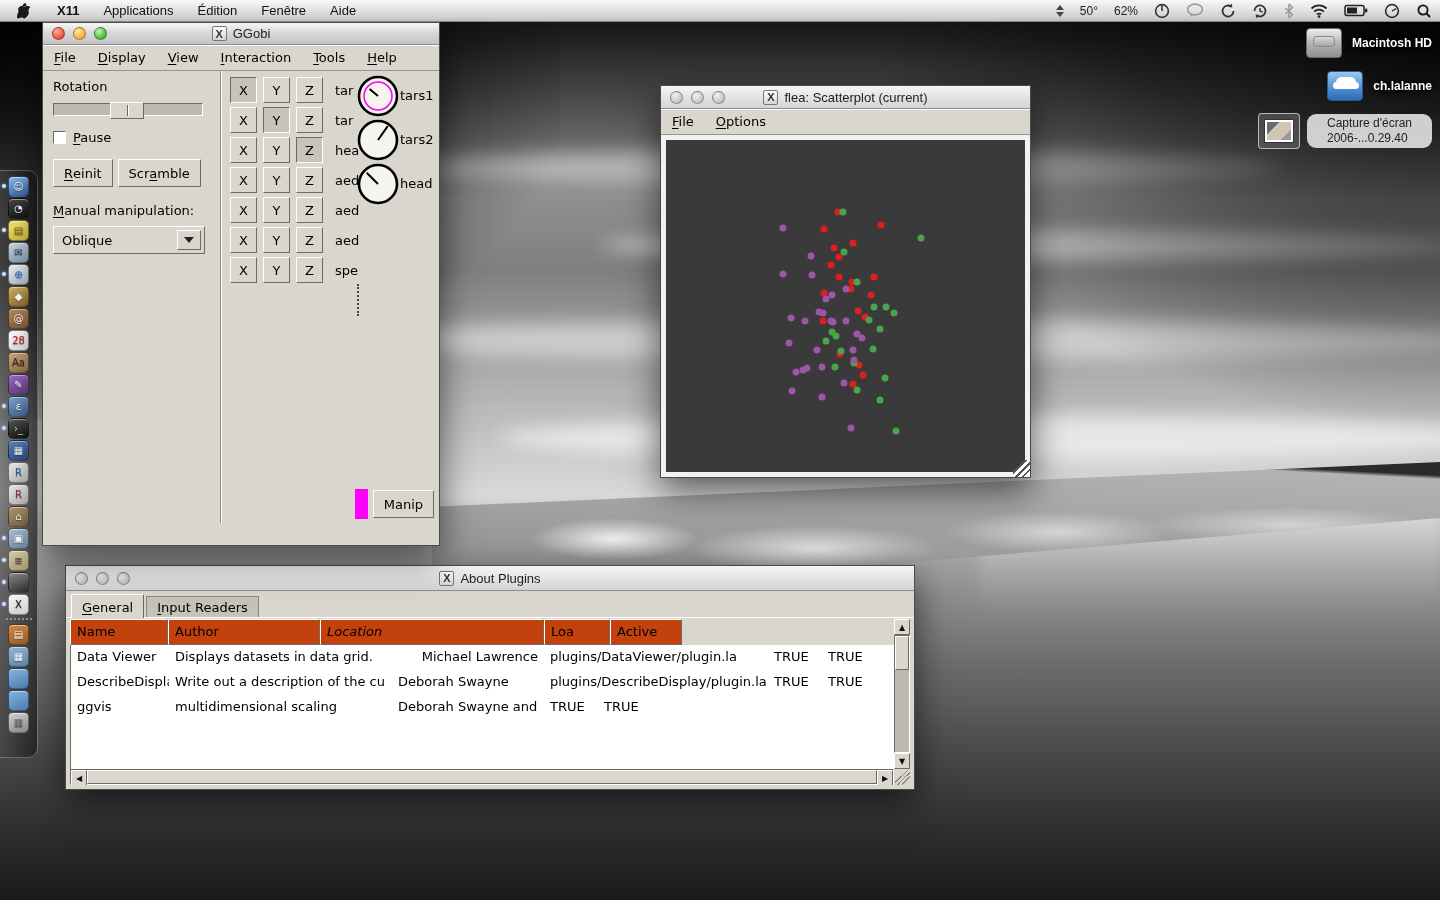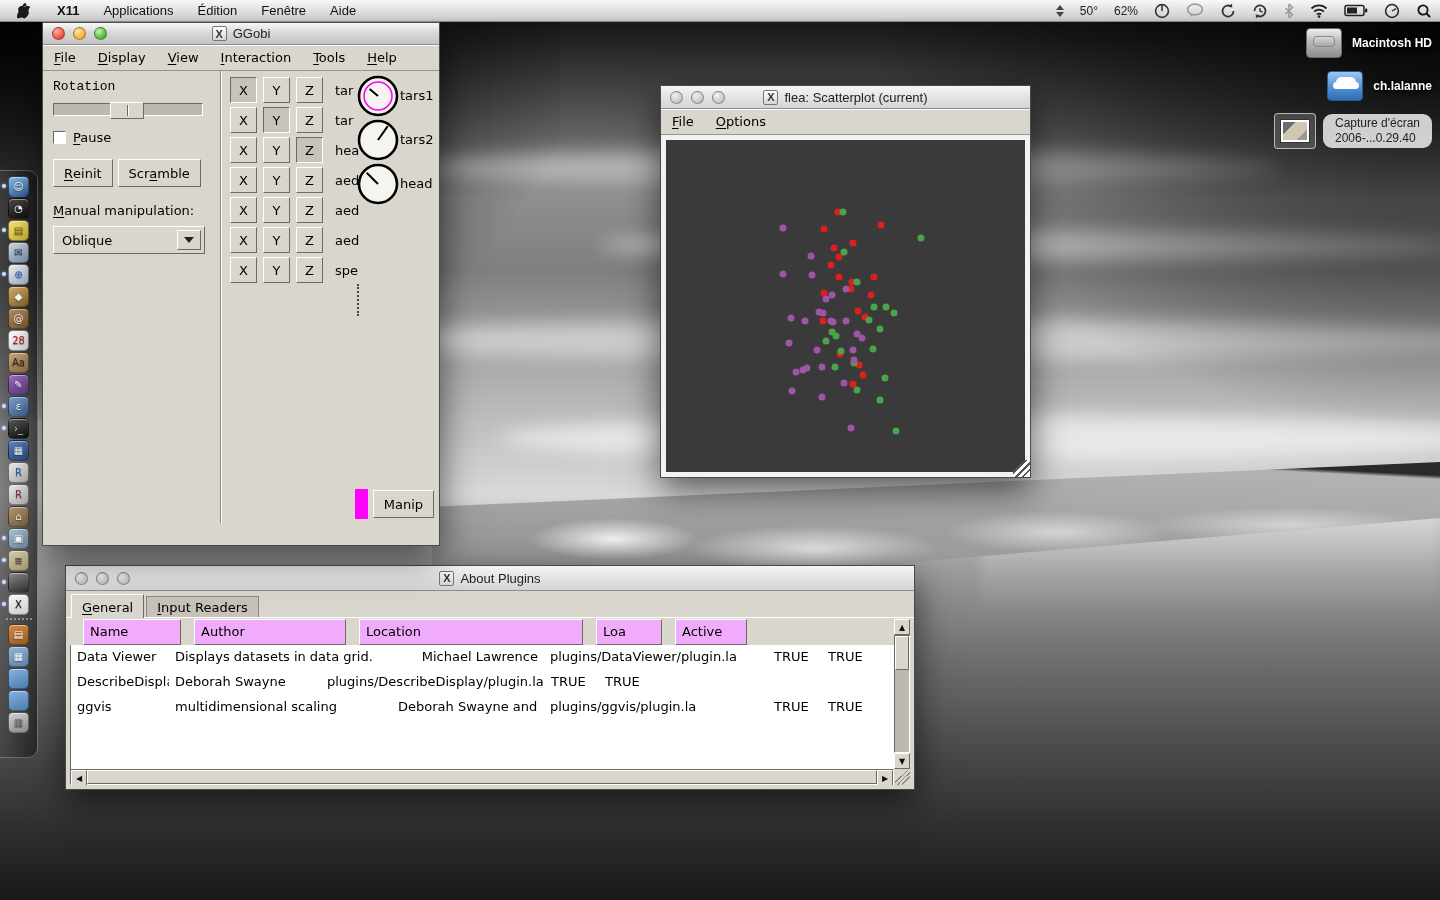--- a/index.html
+++ b/index.html
@@ -51,21 +51,21 @@
   .dicon { display:flex; align-items:center; gap:10px; margin-bottom:13px; flex-direction:row-reverse; justify-content:flex-start;}
   .dicon .art { width:36px; height:30px; position:relative; flex:0 0 auto;}
   .hd-body { position:absolute; inset:0; border-radius:4px; background:linear-gradient(#efefef,#b9b9b9 45%,#8e8e8e); border:1px solid #6a6a6a;}
   .hd-body:after { content:""; position:absolute; left:6px; right:6px; top:7px; height:9px; border-radius:4px; background:linear-gradient(#d9d9d9,#a5a5a5); border:1px solid #888;}
   .idisk-body { position:absolute; inset:0; border-radius:4px; background:linear-gradient(#9cc6ef,#4b8fd4 60%,#2f6bb0); border:1px solid #2a5a92;}
   .idisk-body:after { content:""; position:absolute; left:8px; top:5px; width:20px; height:11px; border-radius:8px; background:#fdfdfd; box-shadow:-5px 3px 0 -2px #fdfdfd,5px 3px 0 -2px #fdfdfd;}
   .shot-sel { position:absolute; inset:-3px; border-radius:4px; background:rgba(120,120,120,.45); border:1px solid rgba(230,230,230,.7);}
   .shot-body { position:absolute; left:3px; top:3px; right:3px; bottom:3px; background:#fff; border:1px solid #333;}
   .shot-body:after { content:""; position:absolute; inset:2px; background:linear-gradient(135deg,#6c6c6c 0 30%,#cfc7b2 30% 75%,#9a9a9a 75%);}
   .dlabel { color:#fff; font-family:"Liberation Sans",sans-serif; font-size:12px; font-weight:bold; text-shadow:0 1px 3px rgba(0,0,0,.95), 0 0 6px rgba(0,0,0,.6);}
-  .dlabel2 { background:rgba(222,222,222,.92); border-radius:9px; padding:2px 12px; color:#222; text-shadow:none; font-weight:normal; line-height:1.25; text-align:left;}
+  .dlabel2 { background:rgba(222,222,222,.92); border-radius:9px; padding:2px 20px; color:#222; text-shadow:none; font-weight:normal; line-height:1.25; text-align:left;}
 
   
   .dock { position:absolute; left:0; top:170px; width:38px; height:588px; z-index:6;
     background:linear-gradient(90deg,rgba(70,70,70,.6),rgba(20,20,20,.65));
     border:1px solid rgba(255,255,255,.25); border-left:none; border-radius:0 10px 10px 0;
     display:flex; flex-direction:column; align-items:center; padding:4px 0; }
   .dock-cell { position:relative; height:22px; display:flex; align-items:center; justify-content:center; width:100%;}
   .dock-ico { width:21px; height:21px; border-radius:5px; border:1px solid rgba(0,0,0,.45);
     display:flex; align-items:center; justify-content:center; font-size:10px; color:#fff;
     box-shadow:inset 0 1px 0 rgba(255,255,255,.5); text-shadow:0 1px 1px rgba(0,0,0,.4);}
@@ -95,21 +95,21 @@
   u { text-decoration:underline; text-underline-offset:2px;}
 
   .raised { border-top:1px solid #fff; border-left:1px solid #fff; border-right:1px solid #6e6a62; border-bottom:1px solid #6e6a62; background:#d9d6ce;}
   .sunken { border-top:1px solid #6e6a62; border-left:1px solid #6e6a62; border-right:1px solid #fff; border-bottom:1px solid #fff;}
 
   
   #ggobi { left:42px; top:22px; width:398px; height:524px; z-index:20;}
   #ggobi-content { display:flex; height:452px; position:relative;}
   .gpanel-left { width:178px; border-right:1px solid #918c83; box-shadow:1px 0 0 #fff; padding:8px 10px; font-size:13px;}
   .gpanel-right { flex:1; position:relative; }
-  .rot-title { margin-bottom:9px;font-family:Liberation Mono, monospace; }
+  .rot-title { margin-bottom:9px; }
   .slider-trough { width:150px; height:13px; background:#bdb9b1; position:relative; margin-bottom:14px;}
   .slider-handle { position:absolute; top:-2px; left:56px; width:34px; height:17px; background:#d9d6ce; }
   .slider-handle:after { content:""; position:absolute; left:50%; top:2px; bottom:2px; border-left:1px solid #6e6a62; border-right:1px solid #fff;}
   .chk-row { display:flex; align-items:center; gap:7px; margin:4px 0 14px;}
   .chk { width:13px; height:13px; background:#fff;}
   .btn-row { display:flex; gap:5px; margin-bottom:16px;}
   .gbtn { height:28px; padding:0 10px; display:inline-flex; align-items:center; justify-content:center; font-size:13px; background:#d9d6ce;}
   .manual-lbl { margin-bottom:8px; }
   .combo { width:152px; height:28px; display:flex; align-items:center; position:relative; background:#d9d6ce;}
   .combo .val { padding-left:8px; flex:1;}
@@ -142,21 +142,21 @@
   
   #plugwin { left:65px; top:565px; width:850px; height:225px; z-index:18;}
   #plugwin .titlebar { height:25px; }
   .tabbar { height:27px; display:flex; align-items:flex-end; padding-left:5px; background:#d9d6ce; position:relative;}
   .tab { padding:3px 10px 3px; font-size:13px; background:#c6c2ba; border:1px solid #8d887f; border-bottom:none; margin-right:2px;}
   .tab.active { background:#d9d6ce; border-top:1px solid #fff; border-left:1px solid #fff; border-right:1px solid #6e6a62; position:relative; z-index:2; padding-top:5px;}
   .tabbar:after { content:""; position:absolute; left:0; right:0; bottom:0; border-bottom:1px solid #fff;}
   #tablewrap { position:absolute; left:4px; right:4px; top:53px; bottom:4px; display:flex;}
   #tbl-main { flex:1; display:flex; flex-direction:column; overflow:hidden;}
   .thead { display:flex; height:26px; flex:0 0 auto;}
-  .th { background:#f0abfc; font-size:13px; padding:4px 6px 0; white-space:nowrap; overflow:hidden; flex:0 0 auto;margin-left:13px;}
+  .th { background:#c2410c; font-size:13px; padding:4px 6px 0; white-space:nowrap; overflow:hidden; flex:0 0 auto;}
   .tbody { background:#fff; flex:1; border-left:1px solid #6e6a62; overflow:hidden;}
   .tr { display:flex; height:25px; }
   .td { font-size:13px; padding:4px 6px 0; white-space:nowrap; overflow:hidden; color:#000; flex:0 0 auto;}
   .hscroll { height:16px; flex:0 0 auto; display:flex; background:#bdb9b1; }
   .hthumb { flex:1; background:#d9d6ce; }
   .sbtn { width:16px; height:16px; background:#d9d6ce; font-size:8px; color:#111; display:flex; align-items:center; justify-content:center; flex:0 0 auto;}
   #vcol { width:16px; display:flex; flex-direction:column; flex:0 0 auto;}
   .vtrough { flex:1; background:#bdb9b1; position:relative;}
   .vthumb { position:absolute; left:0; right:0; top:0; height:34px; background:#d9d6ce;}
   #vcol .corner { height:16px; position:relative; background:#d9d6ce;}
@@ -584,45 +584,45 @@
   </div>
   <div class="tabbar" id="tabs">
       <span class="tab active"><u>G</u>eneral</span>
       <span class="tab"><u>I</u>nput Readers</span>
     </div>
   <div id="tablewrap">
     <div id="tbl-main">
       <div class="thead" id="thead">
           <span class="th raised" style="width: 98px;">Name</span>
           <span class="th raised" style="width: 152px;">Author</span>
-          <span class="th raised" style="width: 224px;">Location</span>
+          <span class="th raised" style="width: 224px; font-style: italic;">Location</span>
           <span class="th raised" style="width: 66px;">Loa</span>
           <span class="th raised" style="width: 72px;">Active</span>
         </div>
       <div class="tbody" id="tbody">
           <div class="tr">
             <span class="td" style="width: 98px;">Data Viewer</span>
             <span class="td" style="width: 223px;">Displays datasets in data grid.</span>
             <span class="td" style="width: 152px; text-align: right;">Michael Lawrence</span>
             <span class="td" style="width: 224px;">plugins/DataViewer/plugin.la</span>
             <span class="td" style="width: 54px;">TRUE</span>
             <span class="td" style="width: 72px;">TRUE</span>
           </div>
           <div class="tr">
             <span class="td" style="width: 98px;">DescribeDispla</span>
+            <span class="td" style="width: 223px;">Write out a description of the cu</span>
             <span class="td" style="width: 152px;">Deborah Swayne</span>
             <span class="td" style="width: 224px;">plugins/DescribeDisplay/plugin.la</span>
             <span class="td" style="width: 54px;">TRUE</span>
             <span class="td" style="width: 72px;">TRUE</span>
           </div>
           <div class="tr">
             <span class="td" style="width: 98px;">ggvis</span>
             <span class="td" style="width: 223px;">multidimensional scaling</span>
             <span class="td" style="width: 152px;">Deborah Swayne and</span>
-            <span class="td" style="width: 224px;">plugins/ggvis/plugin.la</span>
             <span class="td" style="width: 54px;">TRUE</span>
             <span class="td" style="width: 72px;">TRUE</span>
           </div>
         </div>
       <div class="hscroll sunken">
         <span class="sbtn raised">◀</span>
         <span class="hthumb raised"></span>
         <span class="sbtn raised">▶</span>
       </div>
     </div>

